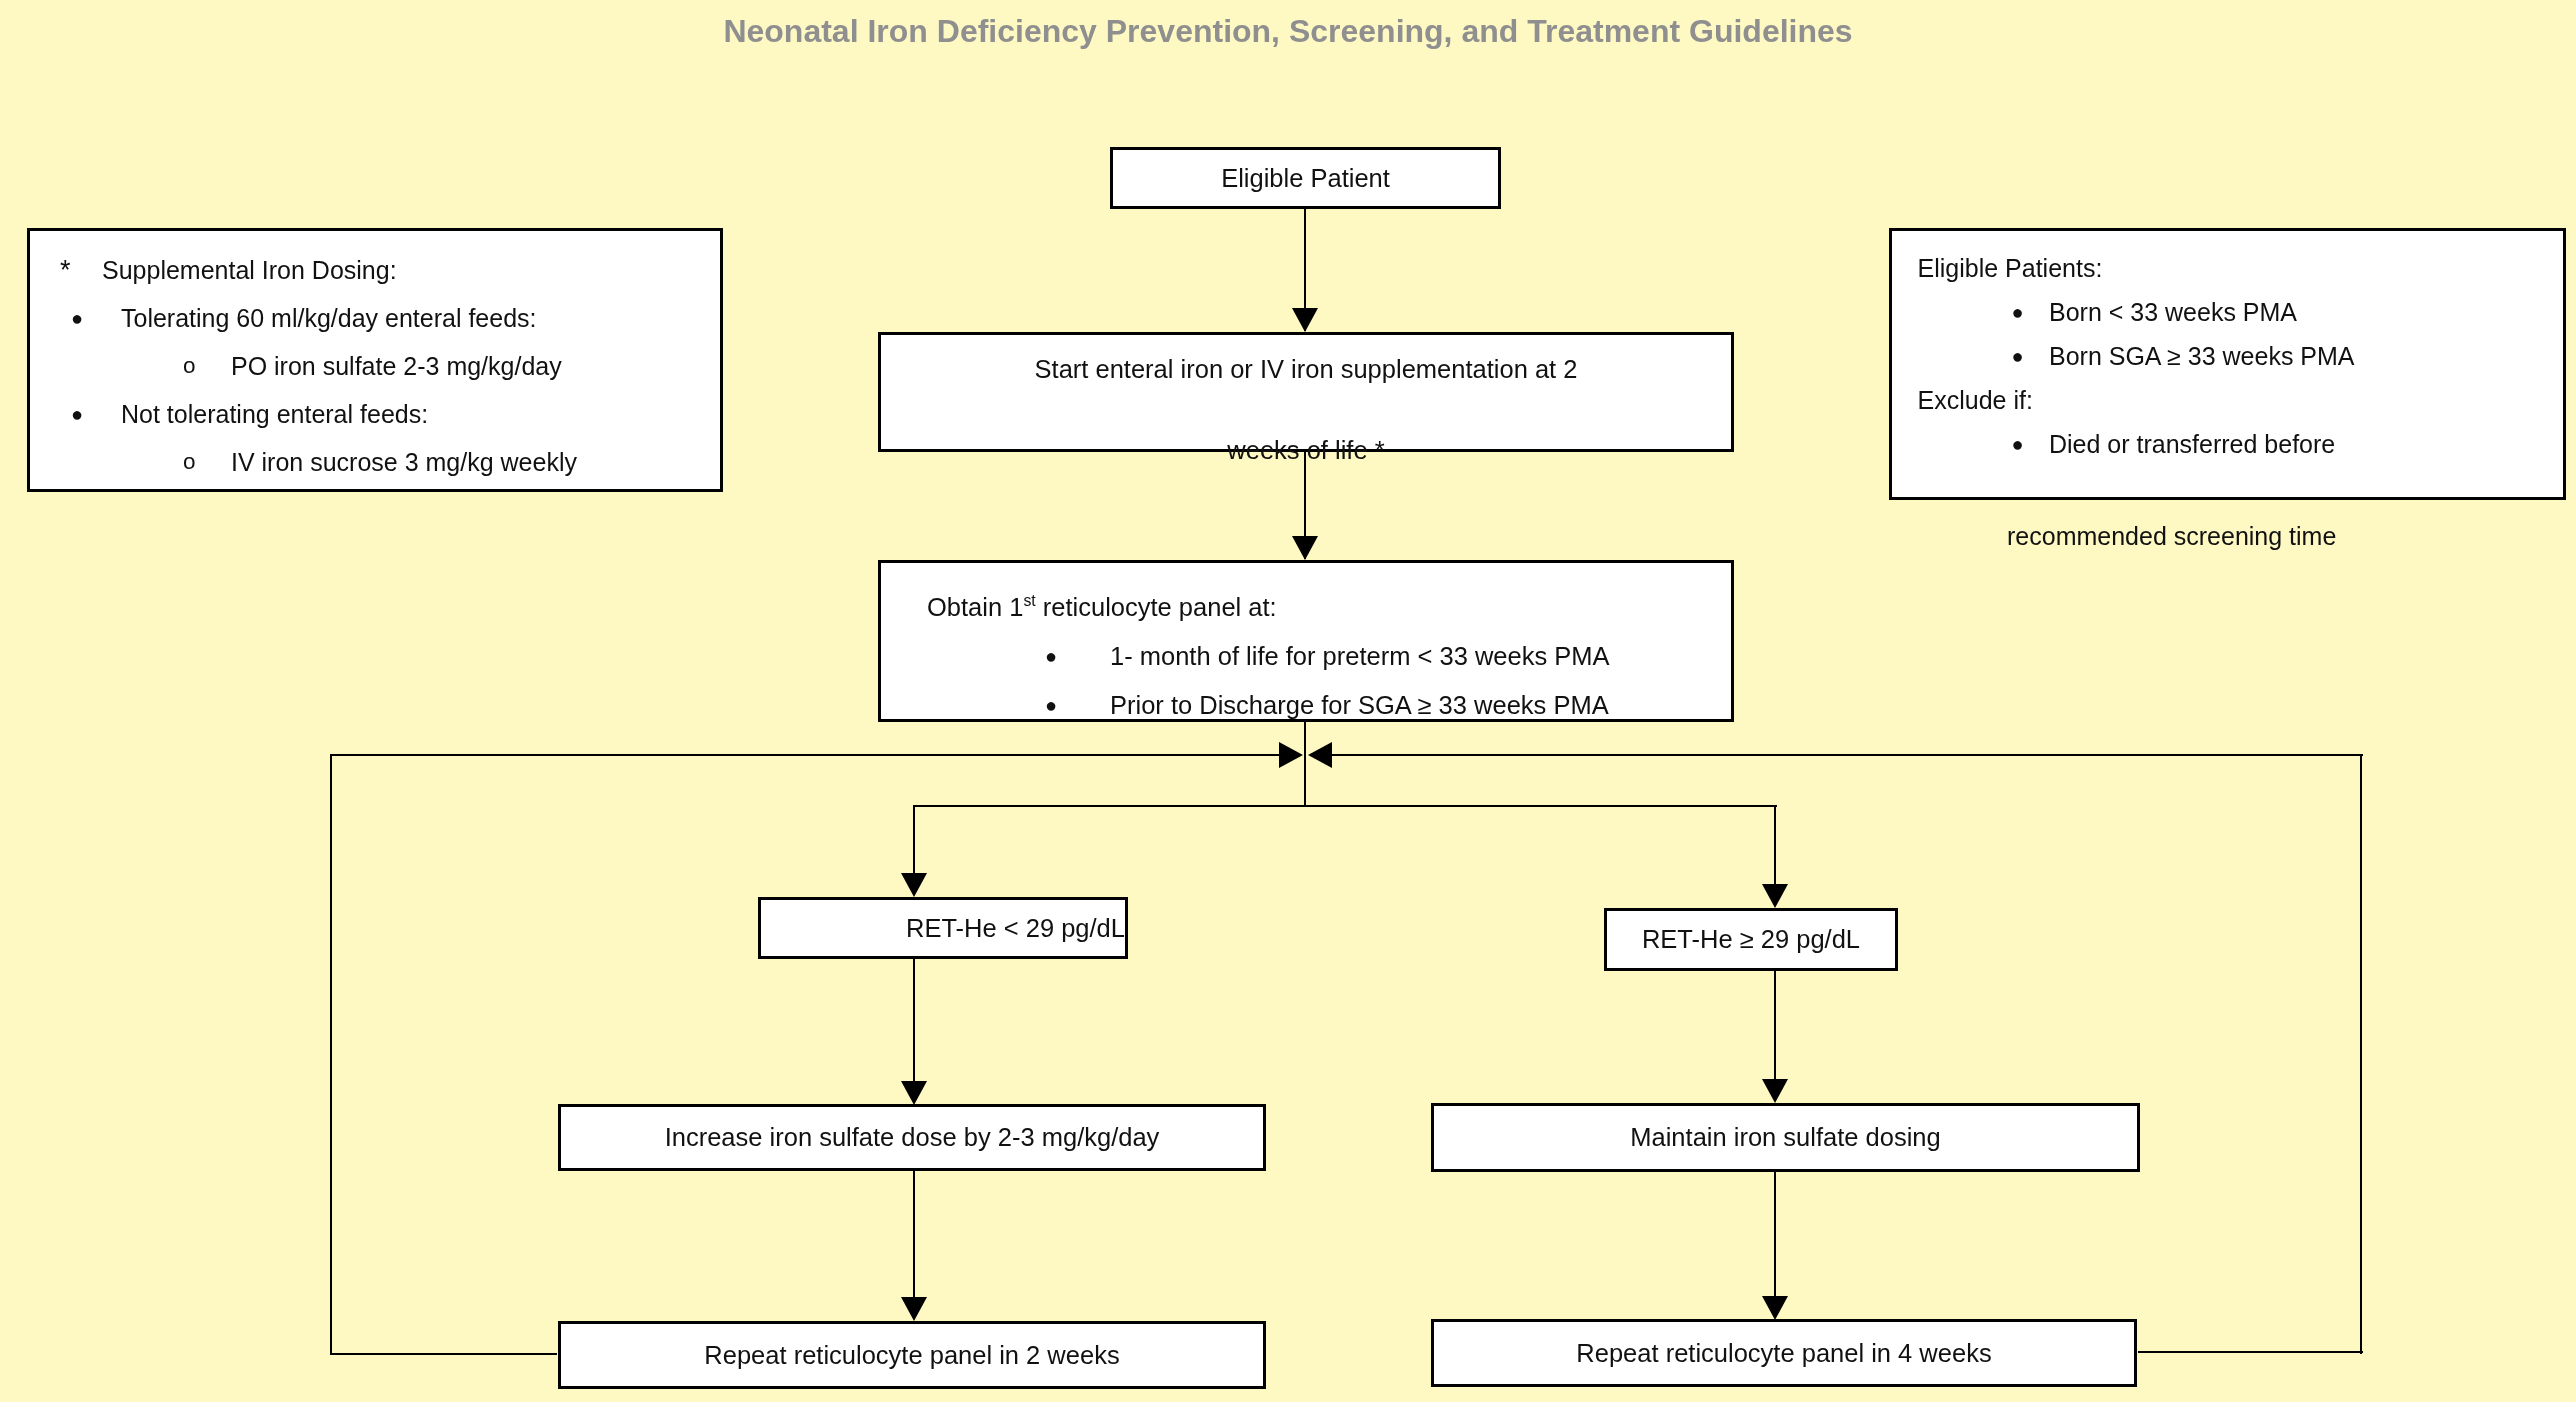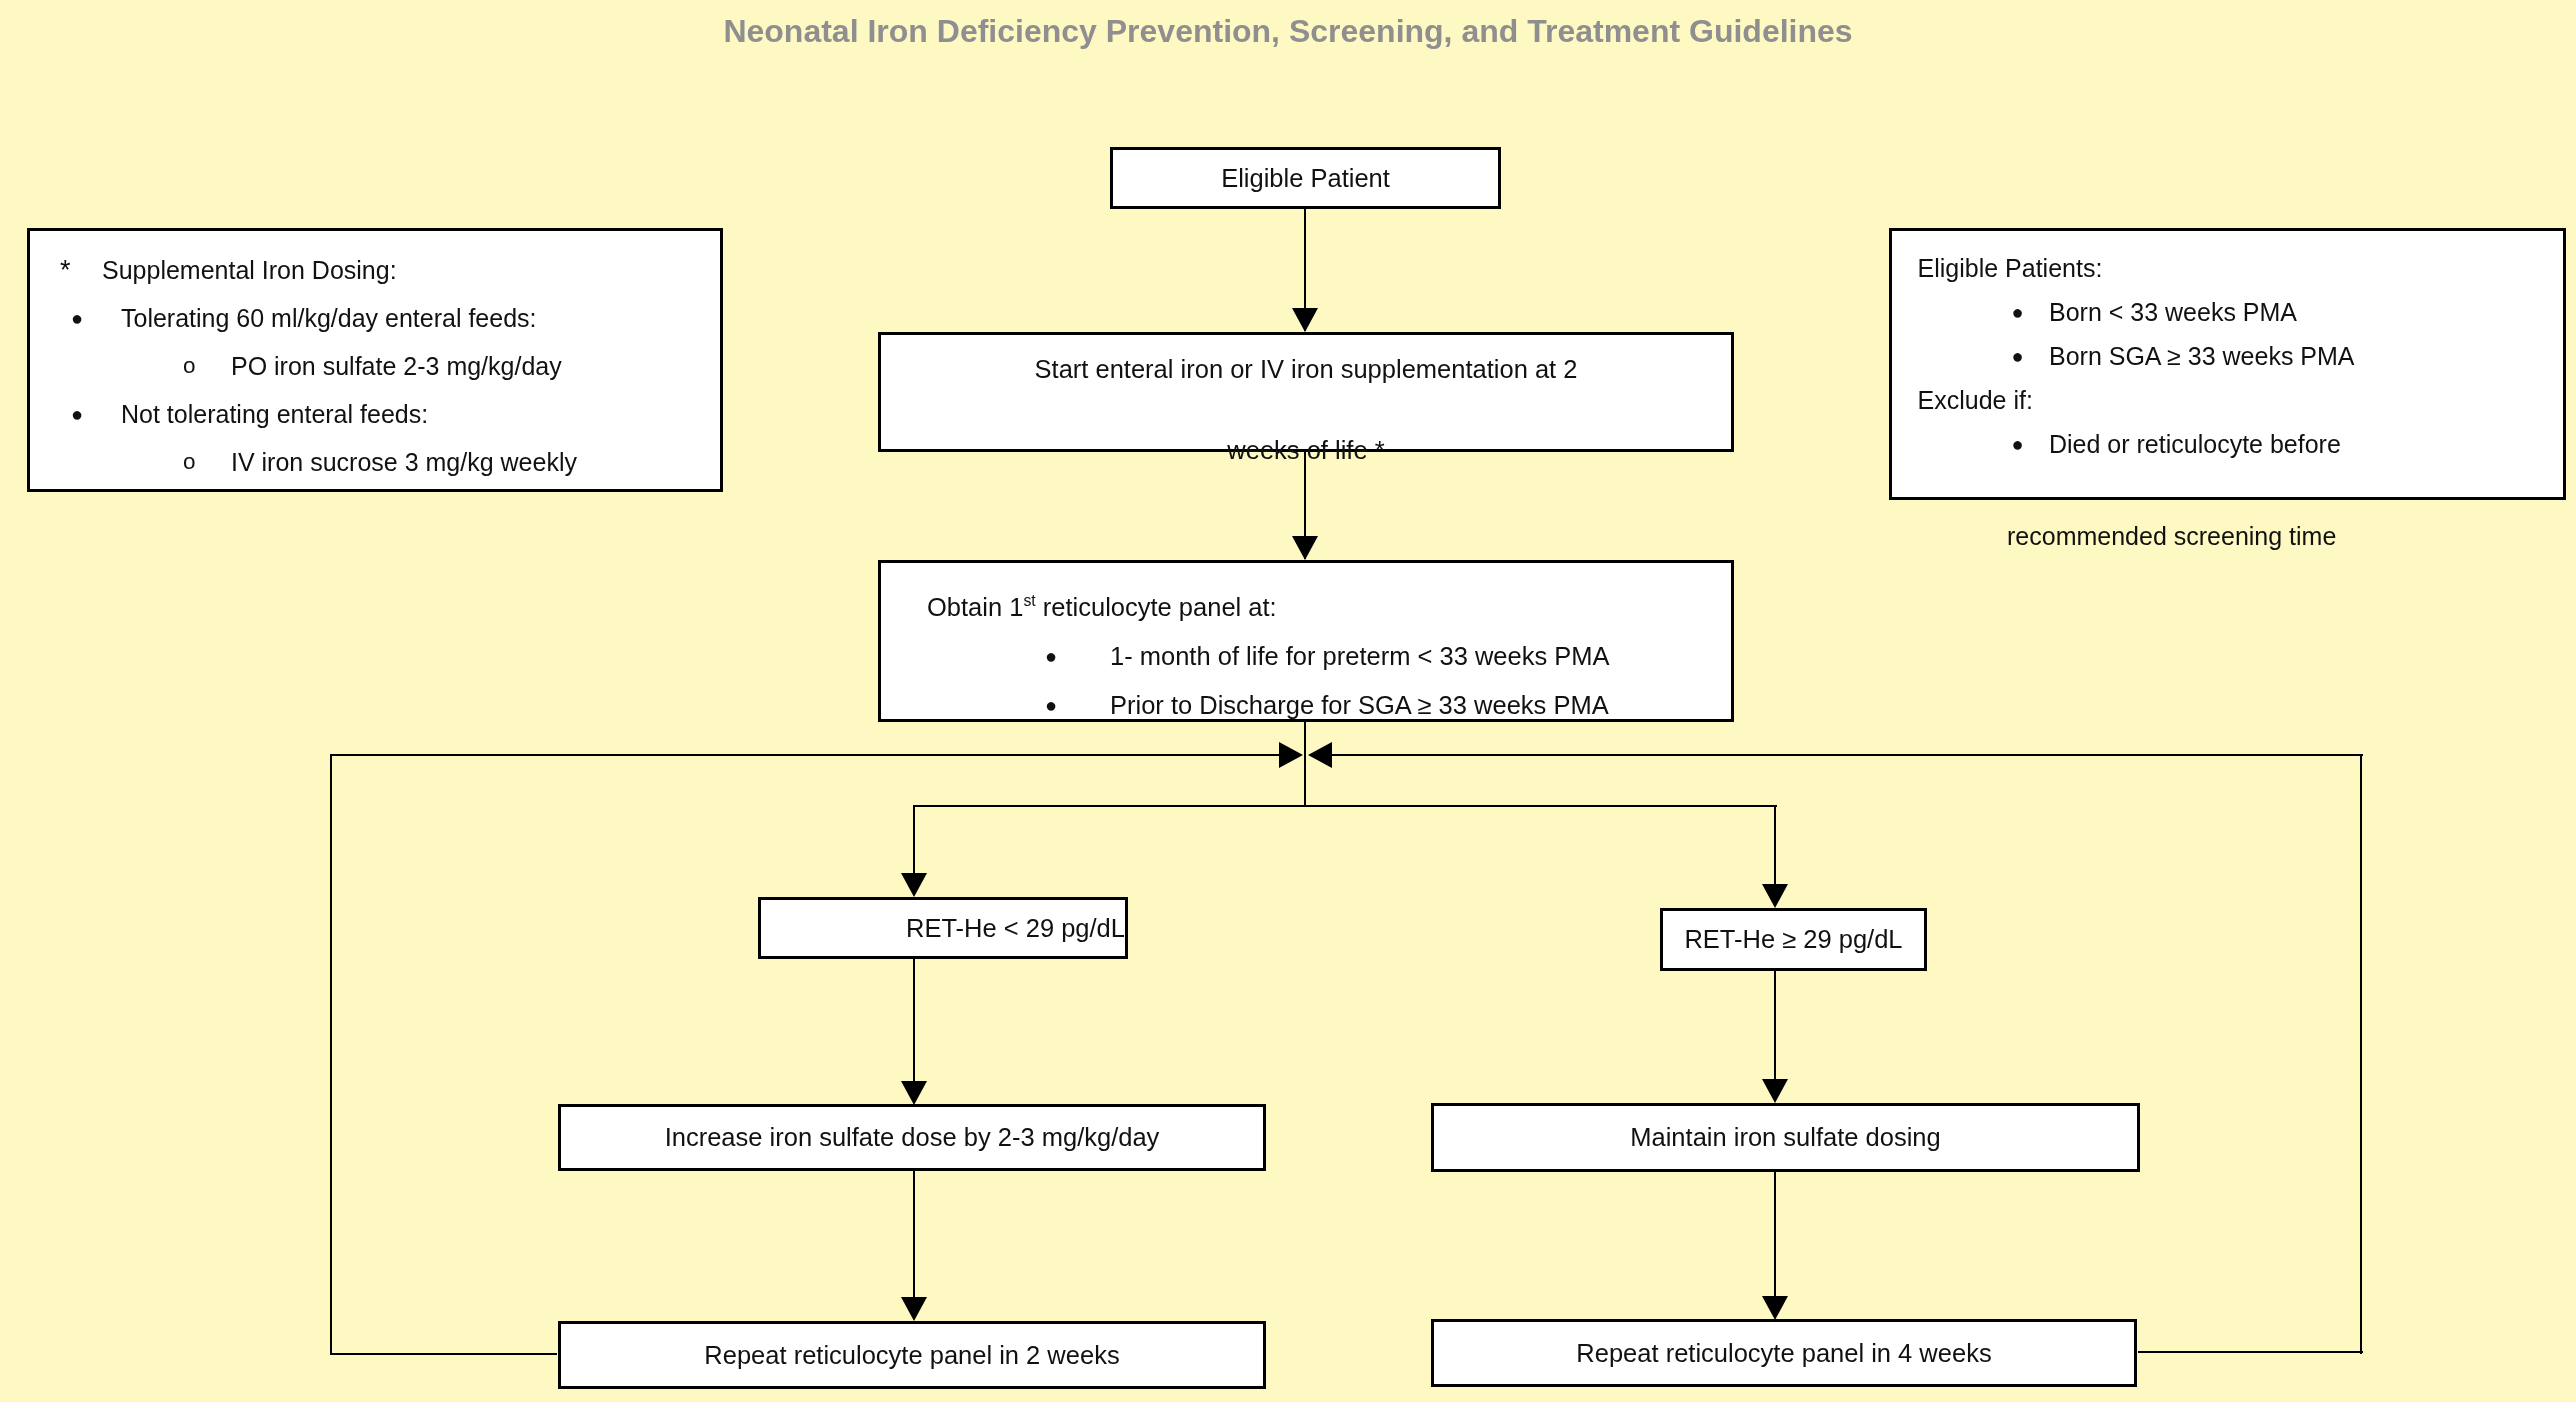--- a/index.html
+++ b/index.html
@@ -63,21 +63,21 @@
     <div class="brow">
       <span class="mk">●</span>
       <span>Prior to Discharge for SGA ≥ 33 weeks PMA</span>
     </div>
   </div>
 
   <div class="box center" style="left:758px;top:897px;width:370px;height:62px;justify-content:flex-end;">
     <span>RET-He &lt; 29 pg/dL</span>
   </div>
 
-  <div class="box center" style="left:1660px;top:908px;width:267px;height:63px;">
+  <div class="box center" style="left:1604px;top:908px;width:294px;height:63px;">
     <span>RET-He ≥ 29 pg/dL</span>
   </div>
 
   <div class="box center" style="left:558px;top:1104px;width:708px;height:67px;">
     <span>Increase iron sulfate dose by 2-3 mg/kg/day</span>
   </div>
 
   <div class="box center" style="left:1431px;top:1103px;width:709px;height:69px;">
     <span>Maintain iron sulfate dosing</span>
   </div>
@@ -123,21 +123,21 @@
     </div>
     <div class="row lv1">
       <span class="mk">●</span>
       <span>Born SGA ≥ 33 weeks PMA</span>
     </div>
     <div class="row lv0">
       <span>Exclude if:</span>
     </div>
     <div class="row lv1">
       <span class="mk">●</span>
-      <span>Died or reticulocyte before</span>
+      <span>Died or transferred before</span>
     </div>
     <div class="row cont">
       <span>recommended screening time</span>
     </div>
   </div>
 
   <div class="line" style="left:1304px;top:208px;width:2.4px;height:123px;"></div>
   <div class="arrow down" style="left:1292px;top:308px;"></div>
 
   <div class="line" style="left:1304px;top:451px;width:2.4px;height:108px;"></div>

